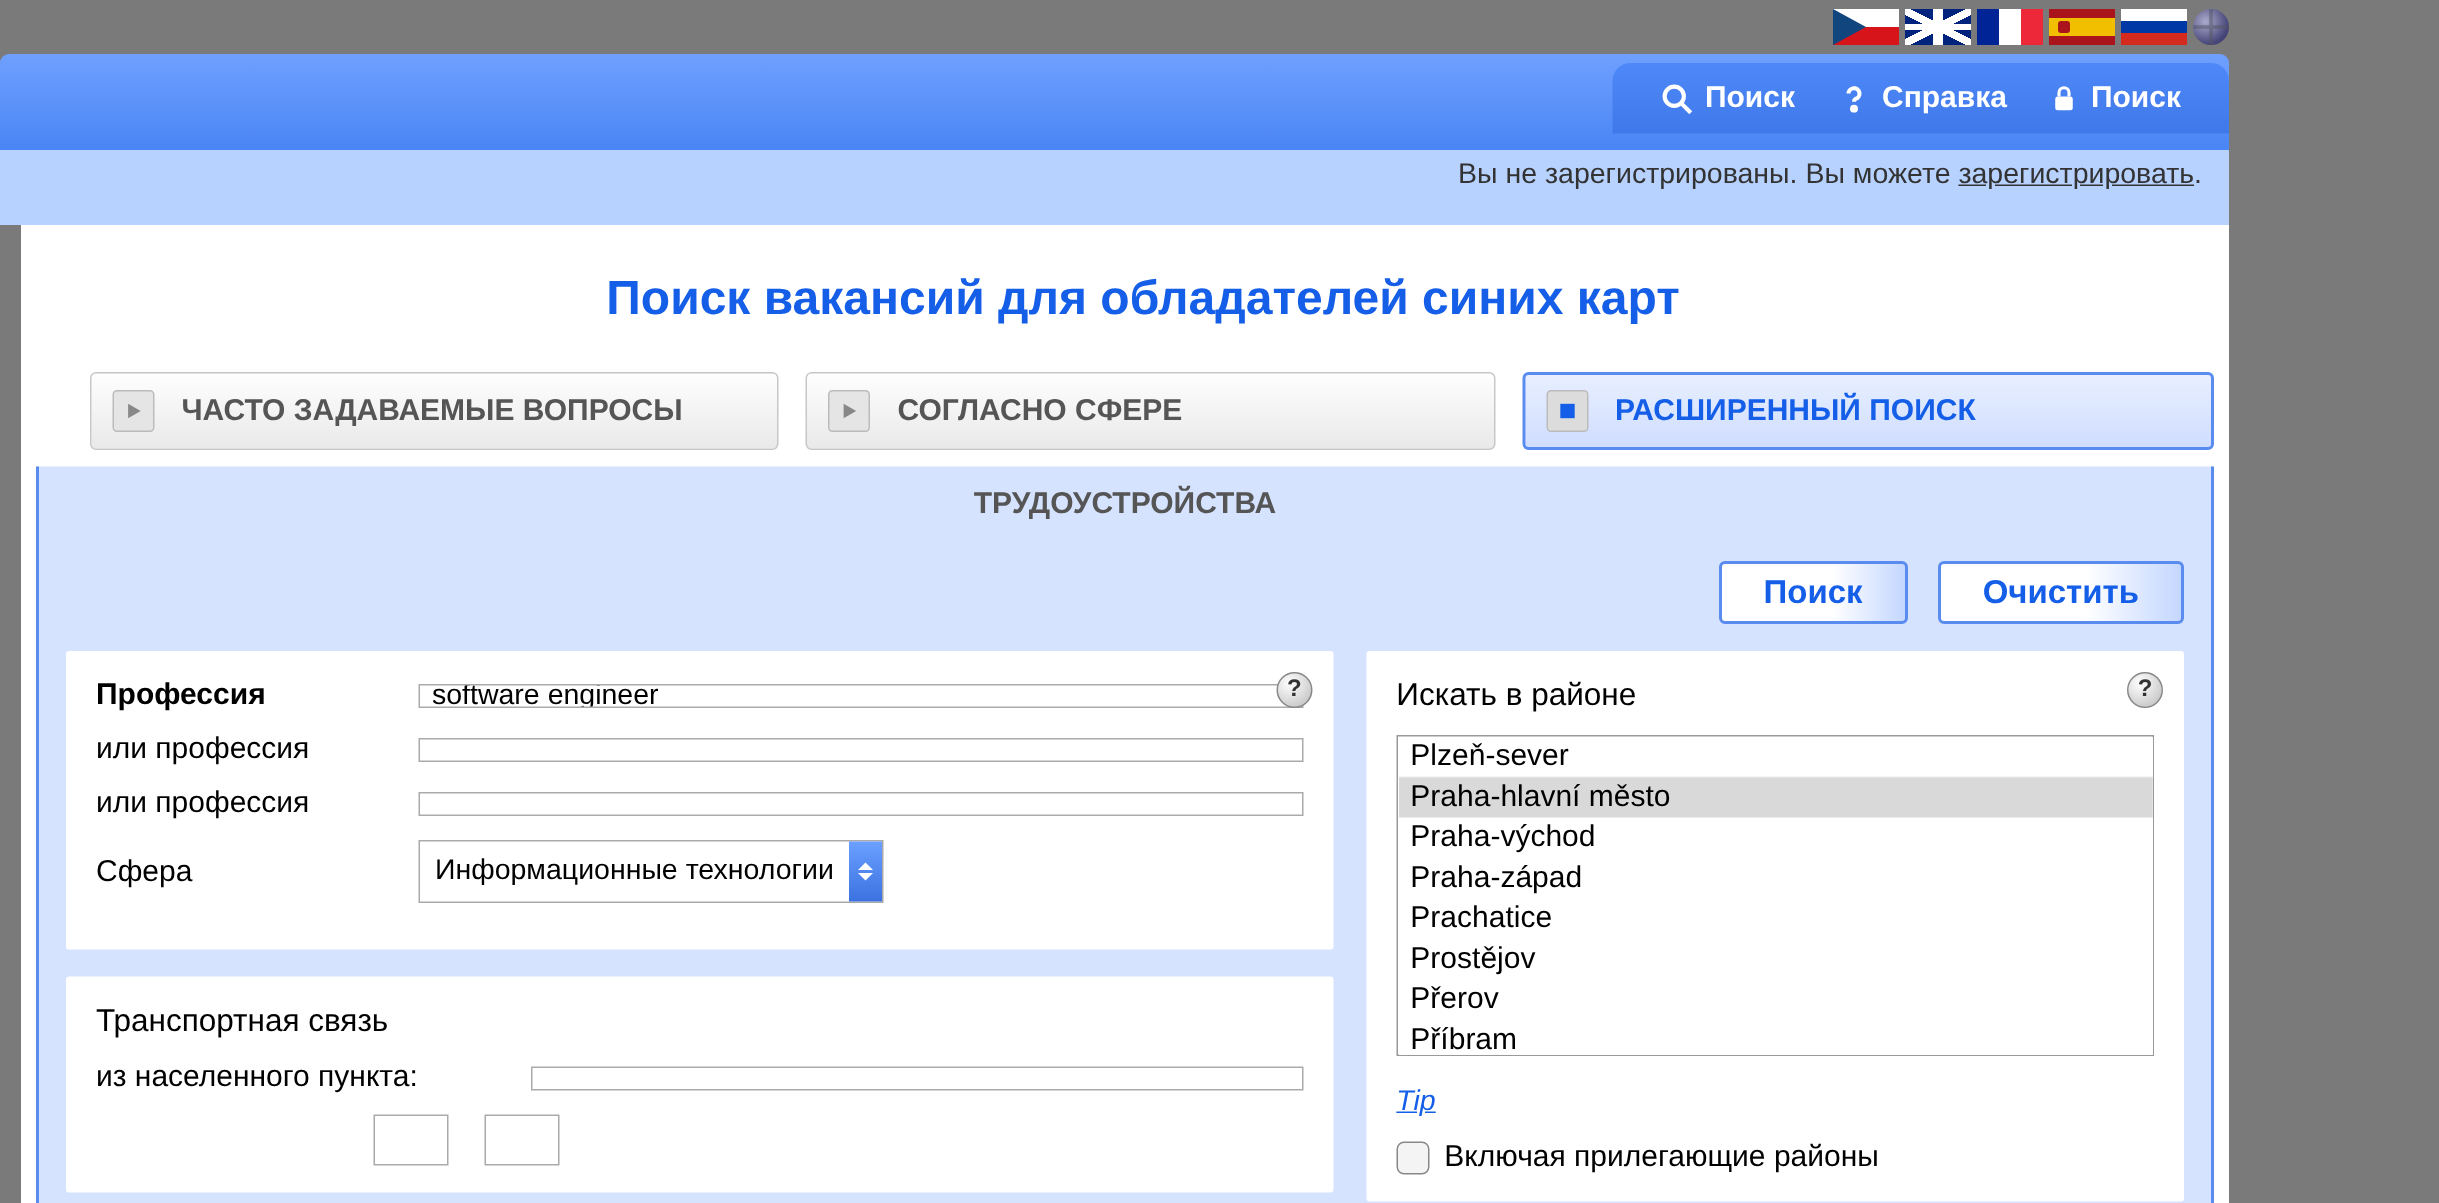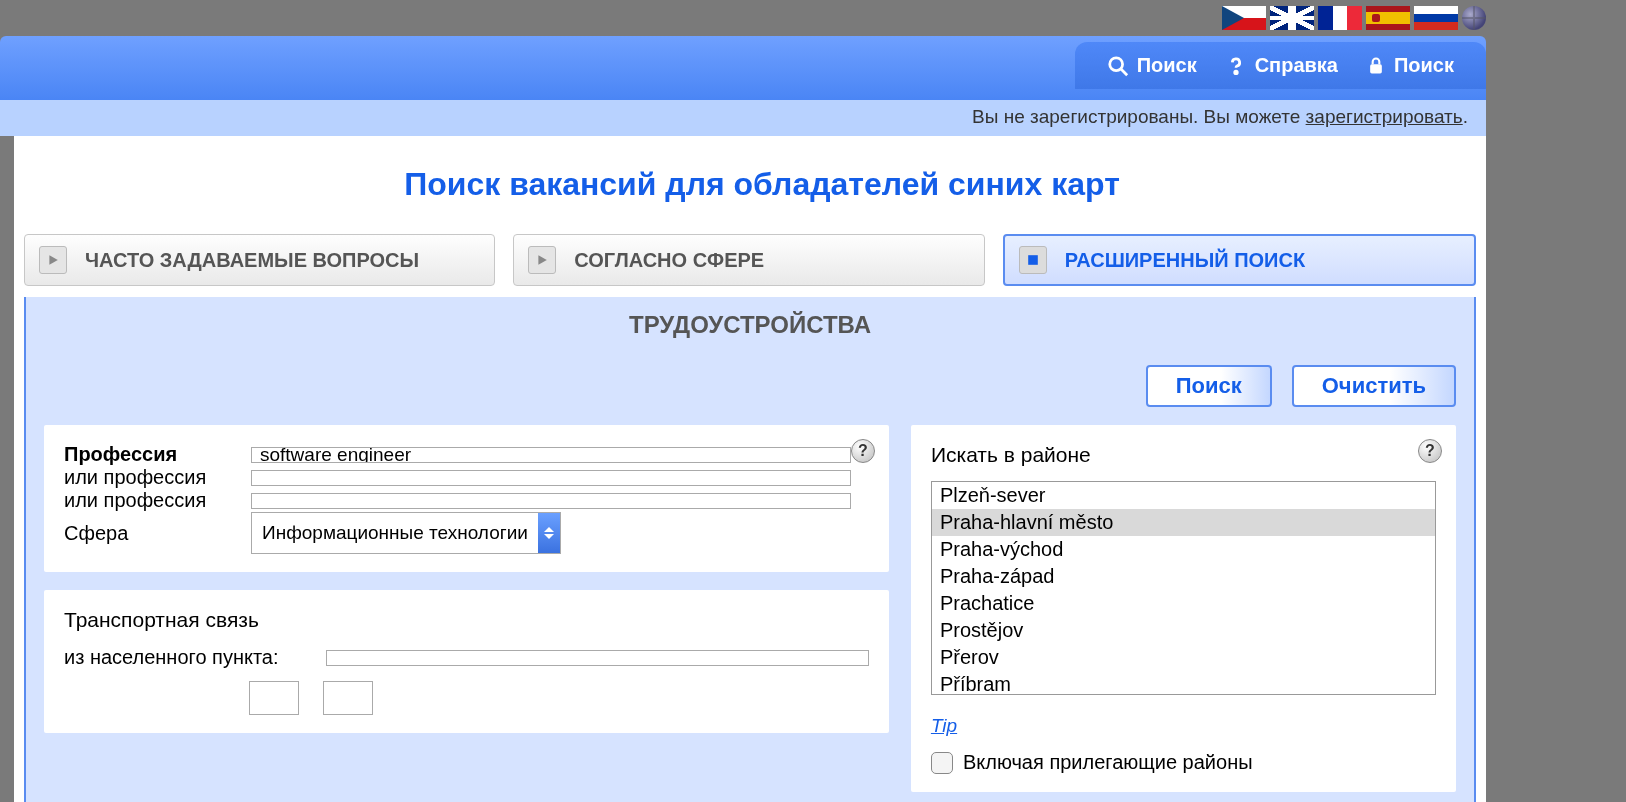--- a/index.html
+++ b/index.html
@@ -70,21 +70,21 @@
     color: #fff;
     font-weight: bold;
     font-size: 20px;
     padding: 4px 14px;
     cursor: pointer;
   }
   .nav-icon svg { display:block }
   .noreg-bar {
     background: #b8d2ff;
     margin: 0 140px 0 0;
-    padding: 6px 18px 8px 0;
+    padding: 6px 18px 22px 0;
     text-align: right;
     font-size: 19px;
     color: #333;
   }
   .noreg-bar a { color: #333; text-decoration: underline; cursor: pointer; }
   .content {
     background: #fff;
     margin: 0 140px 0 14px;
     padding-bottom: 40px;
   }
@@ -94,20 +94,21 @@
     font-weight: bold;
     text-align: center;
     padding: 30px 0 20px;
     margin-left: 24px;
   }
   .tabs-row {
     display: flex;
     gap: 18px;
     padding: 11px 10px;
     align-items: stretch;
+    margin-left: 36px;
   }
   .big-tab {
     flex: 1;
     display: flex;
     align-items: center;
     gap: 18px;
     background: linear-gradient(#fefefe,#e9e9e9);
     border: 1px solid #c7c7c7;
     border-radius: 4px;
     padding: 10px 14px;
@@ -128,21 +129,21 @@
     color: #145ee8;
     border: 2px solid #5a8cf0;
   }
   .big-tab.active .tab-icon{
     background:#dcdcdc;
   }
   .sub-label {
     text-align: center;
     color: #555;
     font-weight: bold;
-    font-size: 24px;
+    font-size: 20px;
     padding: 14px 0;
     background:#d6e3ff;
     margin: 0 10px;
     border-left:2px solid #5a8cf0;
     border-right:2px solid #5a8cf0;
   }
   .search-panel {
     margin: 0 10px;
     background: #d6e3ff;
     border: 2px solid #5a8cf0;
@@ -185,22 +186,22 @@
     border-radius: 50%;
     background: radial-gradient(circle at 35% 30%, #fff, #bbb);
     border: 1px solid #888;
     display:flex;align-items:center;justify-content:center;
     font-weight:bold;color:#333;font-size:16px;
     cursor: pointer;
   }
   .form-row {
     display: flex;
     align-items: center;
-    gap: 2px;
-    margin-bottom: 0;
+    gap: 30px;
+    margin-bottom: 13px;
   }
   .form-label {
     width: 185px;
     font-size: 20px;
     color: #000;
   }
   .form-label.bold { font-weight: bold; }
   .text-input {
     flex: 1;
     max-width: 600px;

